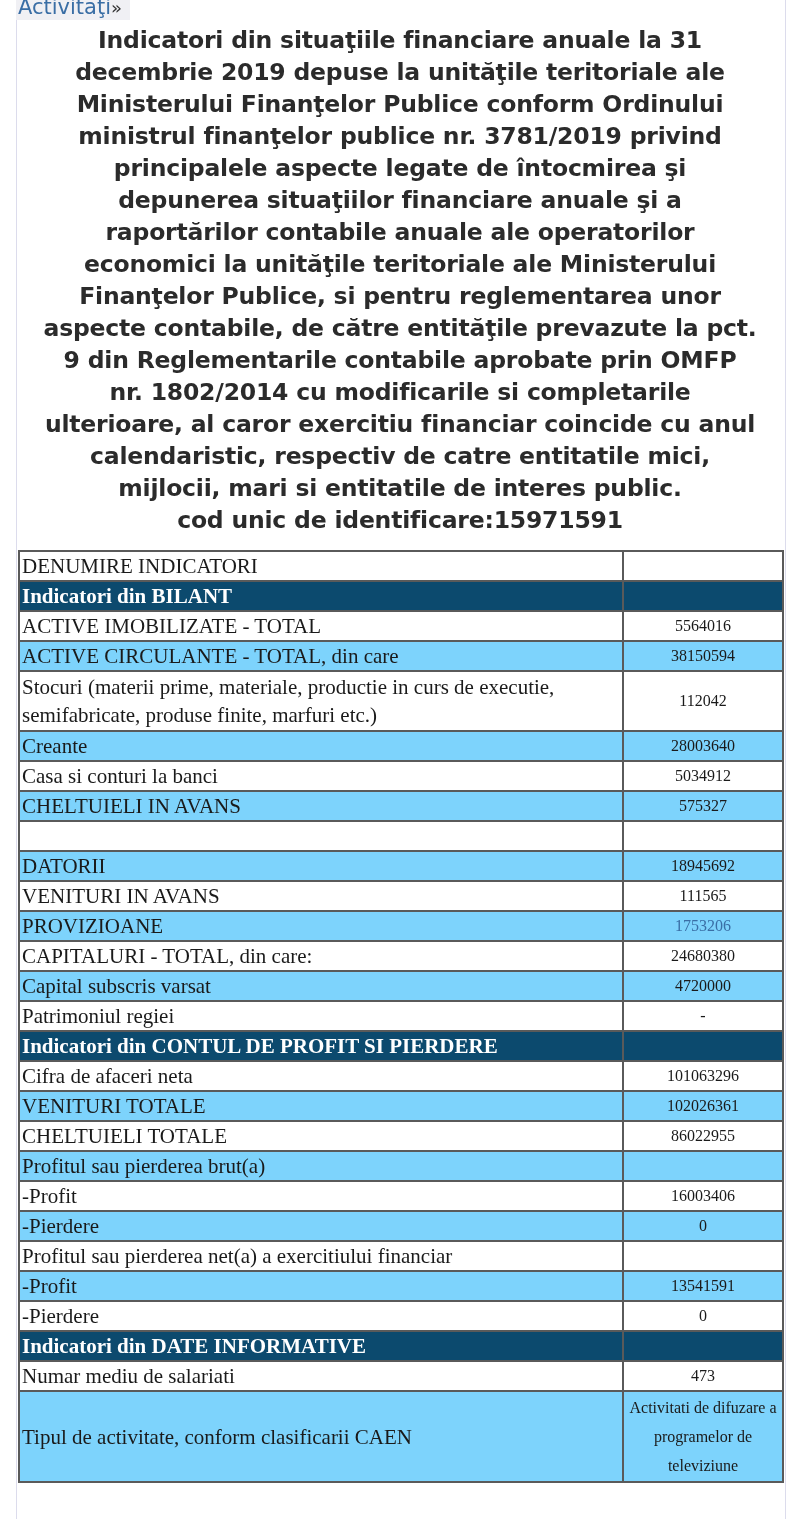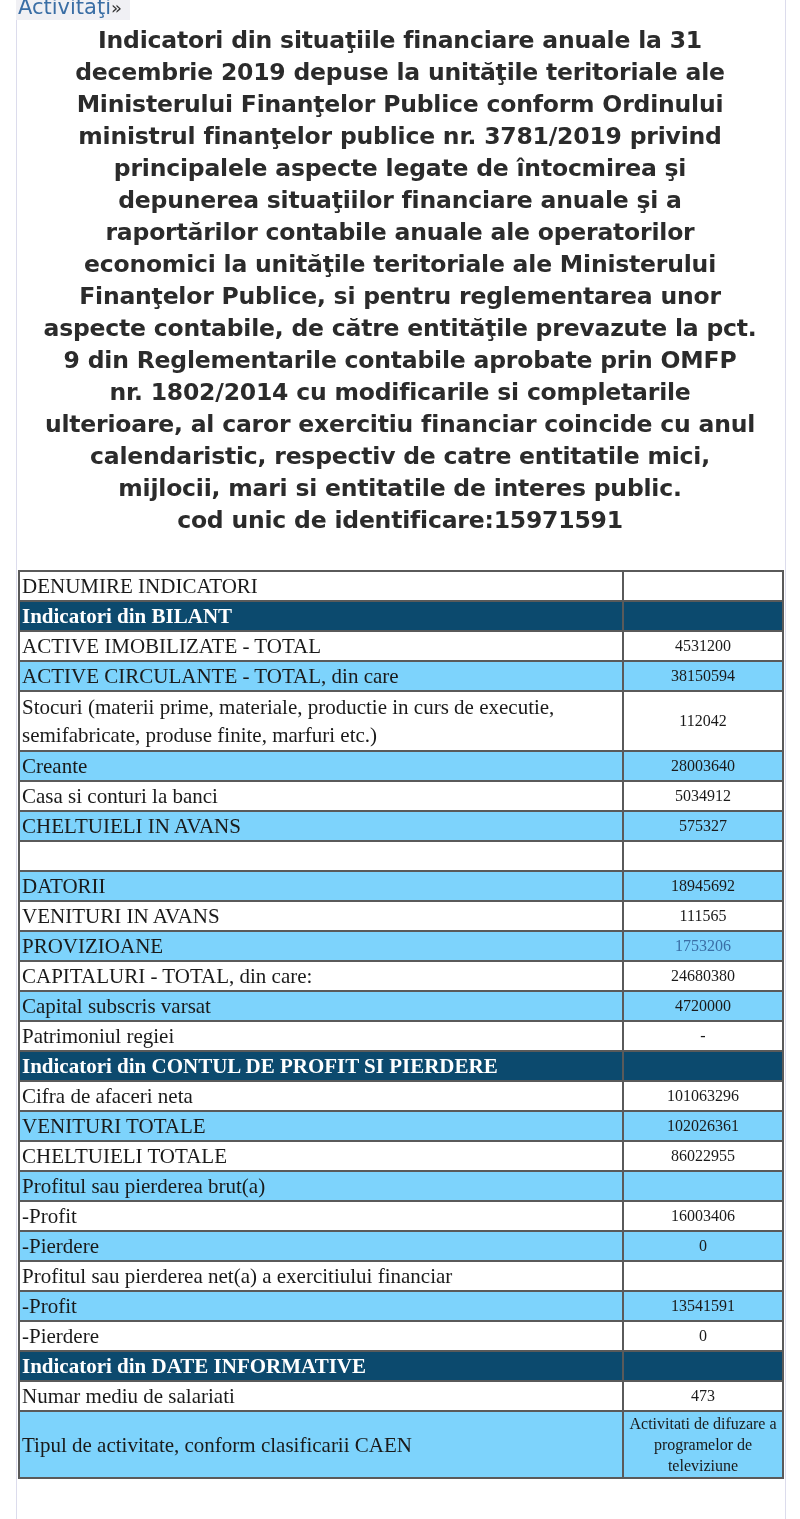--- a/index.html
+++ b/index.html
@@ -18,41 +18,41 @@
   .crumb .sep { color: #333; font-size: 18px; }
   .title {
     position: absolute; left: 16px; top: 24px; width: 768px;
     text-align: center;
     font-family: "DejaVu Sans", sans-serif; font-weight: bold;
     font-size: 23.5px; line-height: 32px; color: #2b2b2b;
     letter-spacing: -0.2px;
   }
   .title div { white-space: nowrap; }
   table.ind {
-    position: absolute; left: 18px; top: 570px; width: 766px;
+    position: absolute; left: 18px; top: 550px; width: 766px;
     border-collapse: collapse;
     font-family: "Liberation Serif", serif; color: #1a1a1a;
     border: 2px solid #555;
   }
   table.ind td {
     border: 2px solid #5a5a5a;
     padding: 0 0 0 2px;
     font-size: 21px; line-height: 28px; height: 28px;
     vertical-align: middle;
   }
   table.ind td.v {
     width: 158px; text-align: center; font-size: 16px; padding: 0;
   }
   table.ind tr.alt td { background: #7dd3fc; }
   table.ind tr.sec td {
     background: #0c4a6e; color: #ffffff; font-weight: bold;
     font-size: 21px;
   }
   table.ind td.v.link { color: #3a6ea5; }
-  table.ind td.v.wrap { font-size: 16px; line-height: 21px; padding: 1px 0; }
+  table.ind td.v.wrap { font-size: 16px; line-height: 29px; padding: 1px 0; }
   table.ind tr.tall td { height: 58px; }
 </style>
 </head>
 <body>
 
 <div class="panel"></div>
 
 <div class="crumb">
   <span>Activitaţi</span><span class="sep">»</span>
 </div>
@@ -81,21 +81,21 @@
     <tr>
       <td>DENUMIRE INDICATORI</td>
       <td class="v"></td>
     </tr>
   <tr class="sec">
         <td>Indicatori din BILANT</td>
         <td class="v"></td>
       </tr>
       <tr>
         <td>ACTIVE IMOBILIZATE - TOTAL</td>
-        <td class="v">4531200</td>
+        <td class="v">5564016</td>
       </tr>
       <tr class="alt">
         <td>ACTIVE CIRCULANTE - TOTAL, din care</td>
         <td class="v">38150594</td>
       </tr>
       <tr class="tall">
         <td>Stocuri (materii prime, materiale, productie in curs de executie, semifabricate, produse finite, marfuri etc.)</td>
         <td class="v">112042</td>
       </tr>
       <tr class="alt">

